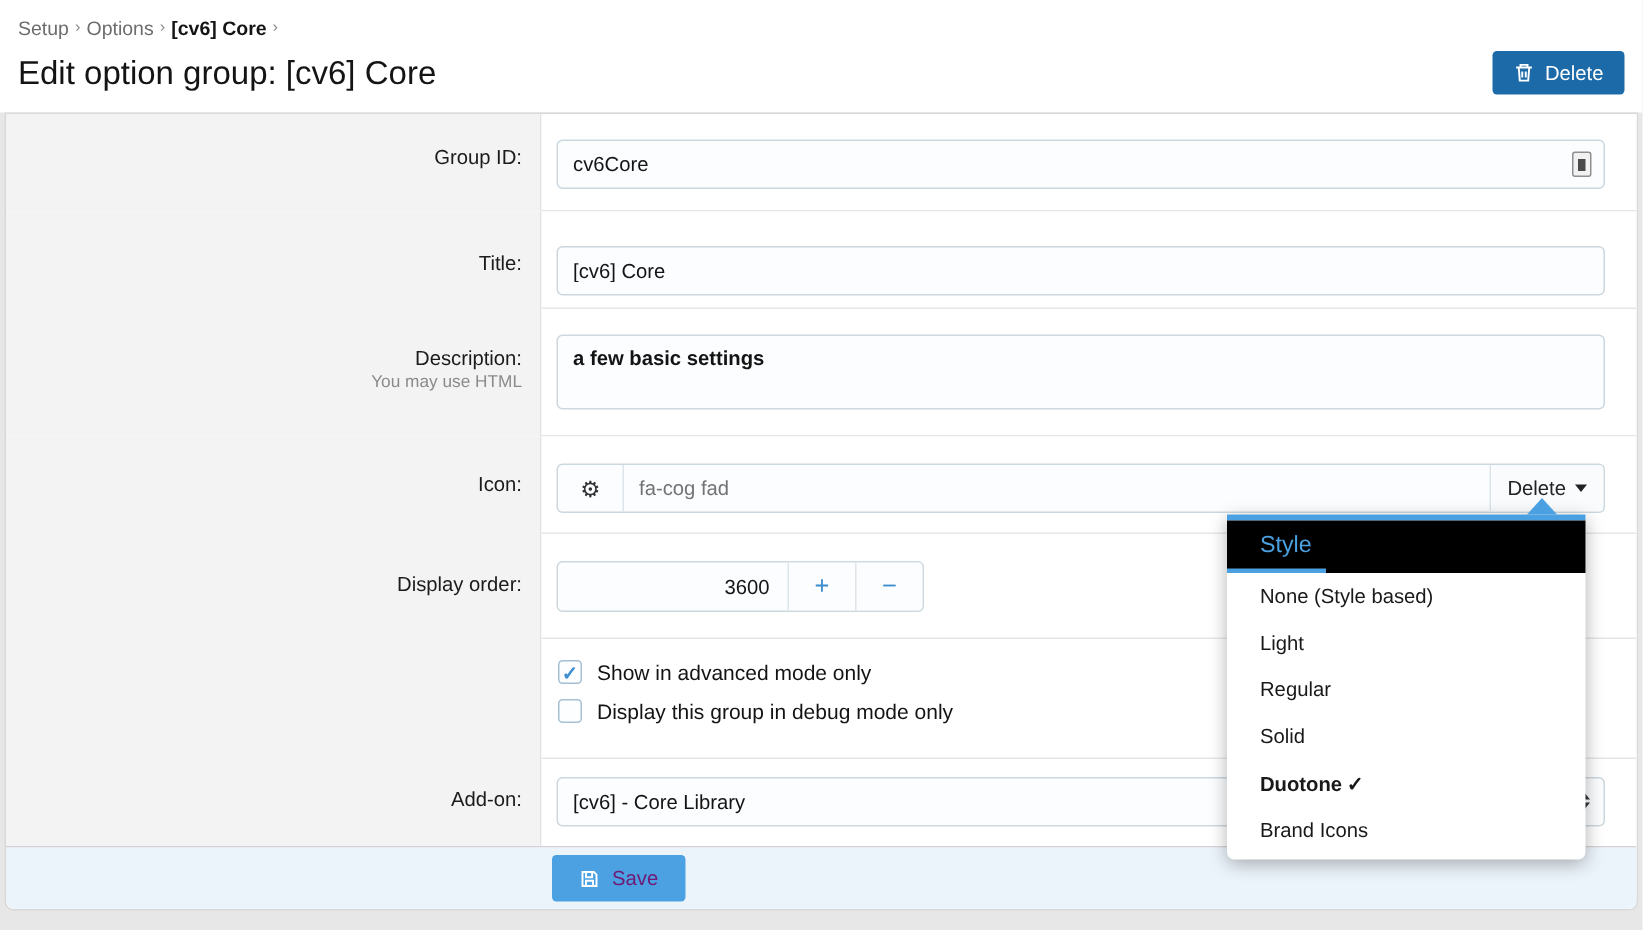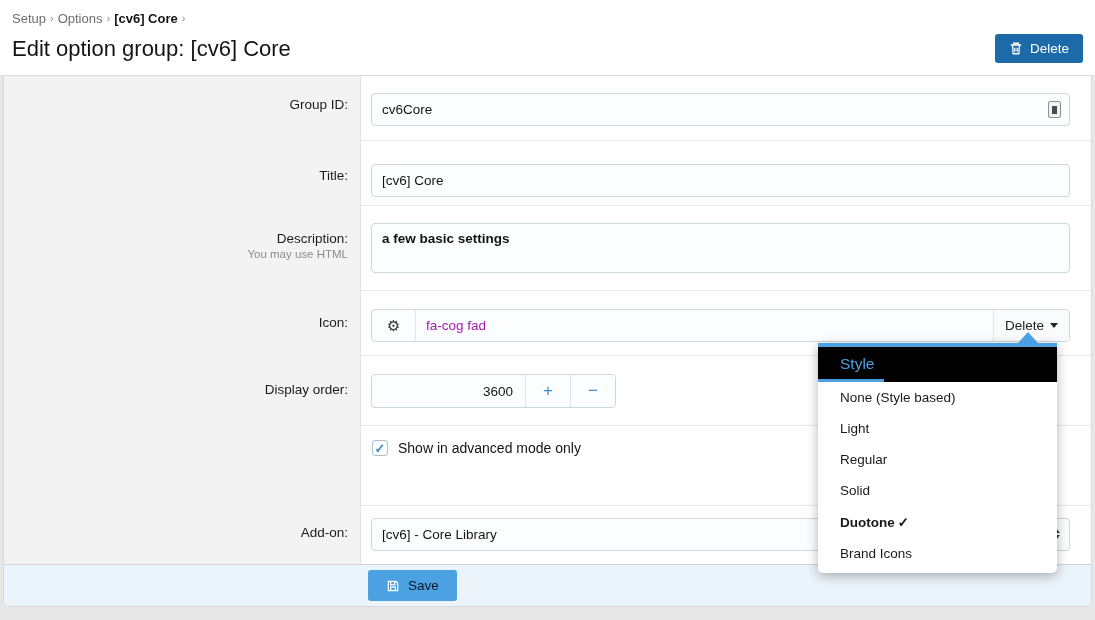--- a/index.html
+++ b/index.html
@@ -55,21 +55,21 @@
     border:1px solid #8f8f8f; border-radius:2px; background:#f1f1f1;
   }
   .formfill-icon::after{ content:""; position:absolute; left:3px; top:4px; width:5px; height:8px; background:#4a4a4a; }
   .textarea {
     width:100%; height:50px; background:#fbfdff; border:1px solid #ccd7de; border-radius:4px;
     font-size:13.5px; color:#141414; padding:7px 10px; cursor:text;font-weight:bold;
   }
   
   .igroup { display:flex; height:33px; border:1px solid #ccd7de; border-radius:4px; background:#fbfdff; overflow:hidden; }
   .igroup .prefix { width:44px; border-right:1px solid #dde5ea; display:flex; align-items:center; justify-content:center; font-size:15px; color:#333; }
-  .igroup input { flex:1; border:none; background:transparent; font-size:13.5px; padding:0 10px; outline:none; color:#a21caf; font-family:"Liberation Sans", sans-serif; }
+  .igroup input { flex:1; border:none; background:transparent; font-size:13.5px; padding:0 10px; outline:none; color:#737373; font-family:"Liberation Sans", sans-serif; }
   .igroup .layout-btn {
     width:76px; border-left:1px solid #dde5ea; background:#f9fbfd; display:flex; align-items:center; justify-content:center;
     gap:6px; font-size:13.5px; color:#232323; cursor:pointer;
   }
   .caret-down { width:0; height:0; border-left:4.5px solid transparent; border-right:4.5px solid transparent; border-top:5.5px solid #232323; }
   
   .num-group { display:flex; height:34px; width:245px; border:1px solid #ccd7de; border-radius:4px; background:#fbfdff; overflow:hidden; }
   .num-group input { width:153px; border:none; background:transparent; text-align:right; padding:0 12px; font-size:13.5px; outline:none; color:#141414; font-family:"Liberation Sans", sans-serif; }
   .stepper { width:45px; border-left:1px solid #dde5ea; display:flex; align-items:center; justify-content:center; color:#3e8ed0; font-size:17px; cursor:pointer; background:#fbfdff; }
   
@@ -88,21 +88,21 @@
   .updown { position:absolute; right:9px; top:9px; display:flex; flex-direction:column; gap:2px; }
   .updown i { display:block; width:0; height:0; border-left:4px solid transparent; border-right:4px solid transparent; }
   .updown .up { border-bottom:5px solid #333; }
   .updown .dn { border-top:5px solid #333; }
   
   .footer {
     position:absolute; left:0; right:0; bottom:0; height:42px; background:#ecf4fb;
     border-top:1px solid #d4d4d4; border-radius:0 0 6px 6px; display:flex; align-items:center;
   }
   .btn-save {
-    margin-left:364px; background:#4ba1e1; border:none; color:#0f172a; border-radius:3px;
+    margin-left:364px; background:#4ba1e1; border:none; color:#701a75; border-radius:3px;
     font-size:13.5px; padding:8px 18px; display:flex; align-items:center; gap:8px; cursor:pointer;
     font-family:"Liberation Sans", sans-serif;
   }
   
   .menu {
     position:absolute; left:818px; top:343px; width:239px; background:#ffffff; z-index:20;
     border-radius:0 0 5px 5px; box-shadow:0 3px 12px rgba(0,0,0,.3);
   }
   .menu .topbar { height:4px; background:#4aa0e0; }
   .menu .arrow {
@@ -205,20 +205,24 @@
   </div>
 
   <div class="frow r-checks">
     <div class="label-cell"></div>
     <div class="ctrl-cell">
       <div class="cb-row">
         <span class="cb">
             <span class="mark">✓</span>
           </span>
         <span class="cb-label">Show in advanced mode only</span>
+      </div>
+      <div class="cb-row">
+        <span class="cb"></span>
+        <span class="cb-label">Display this group in debug mode only</span>
       </div>
     </div>
   </div>
 
   <div class="frow r-addon">
     <div class="label-cell">
         <span class="lbl">Add-on:</span>
       </div>
     <div class="ctrl-cell">
       <div class="select">

